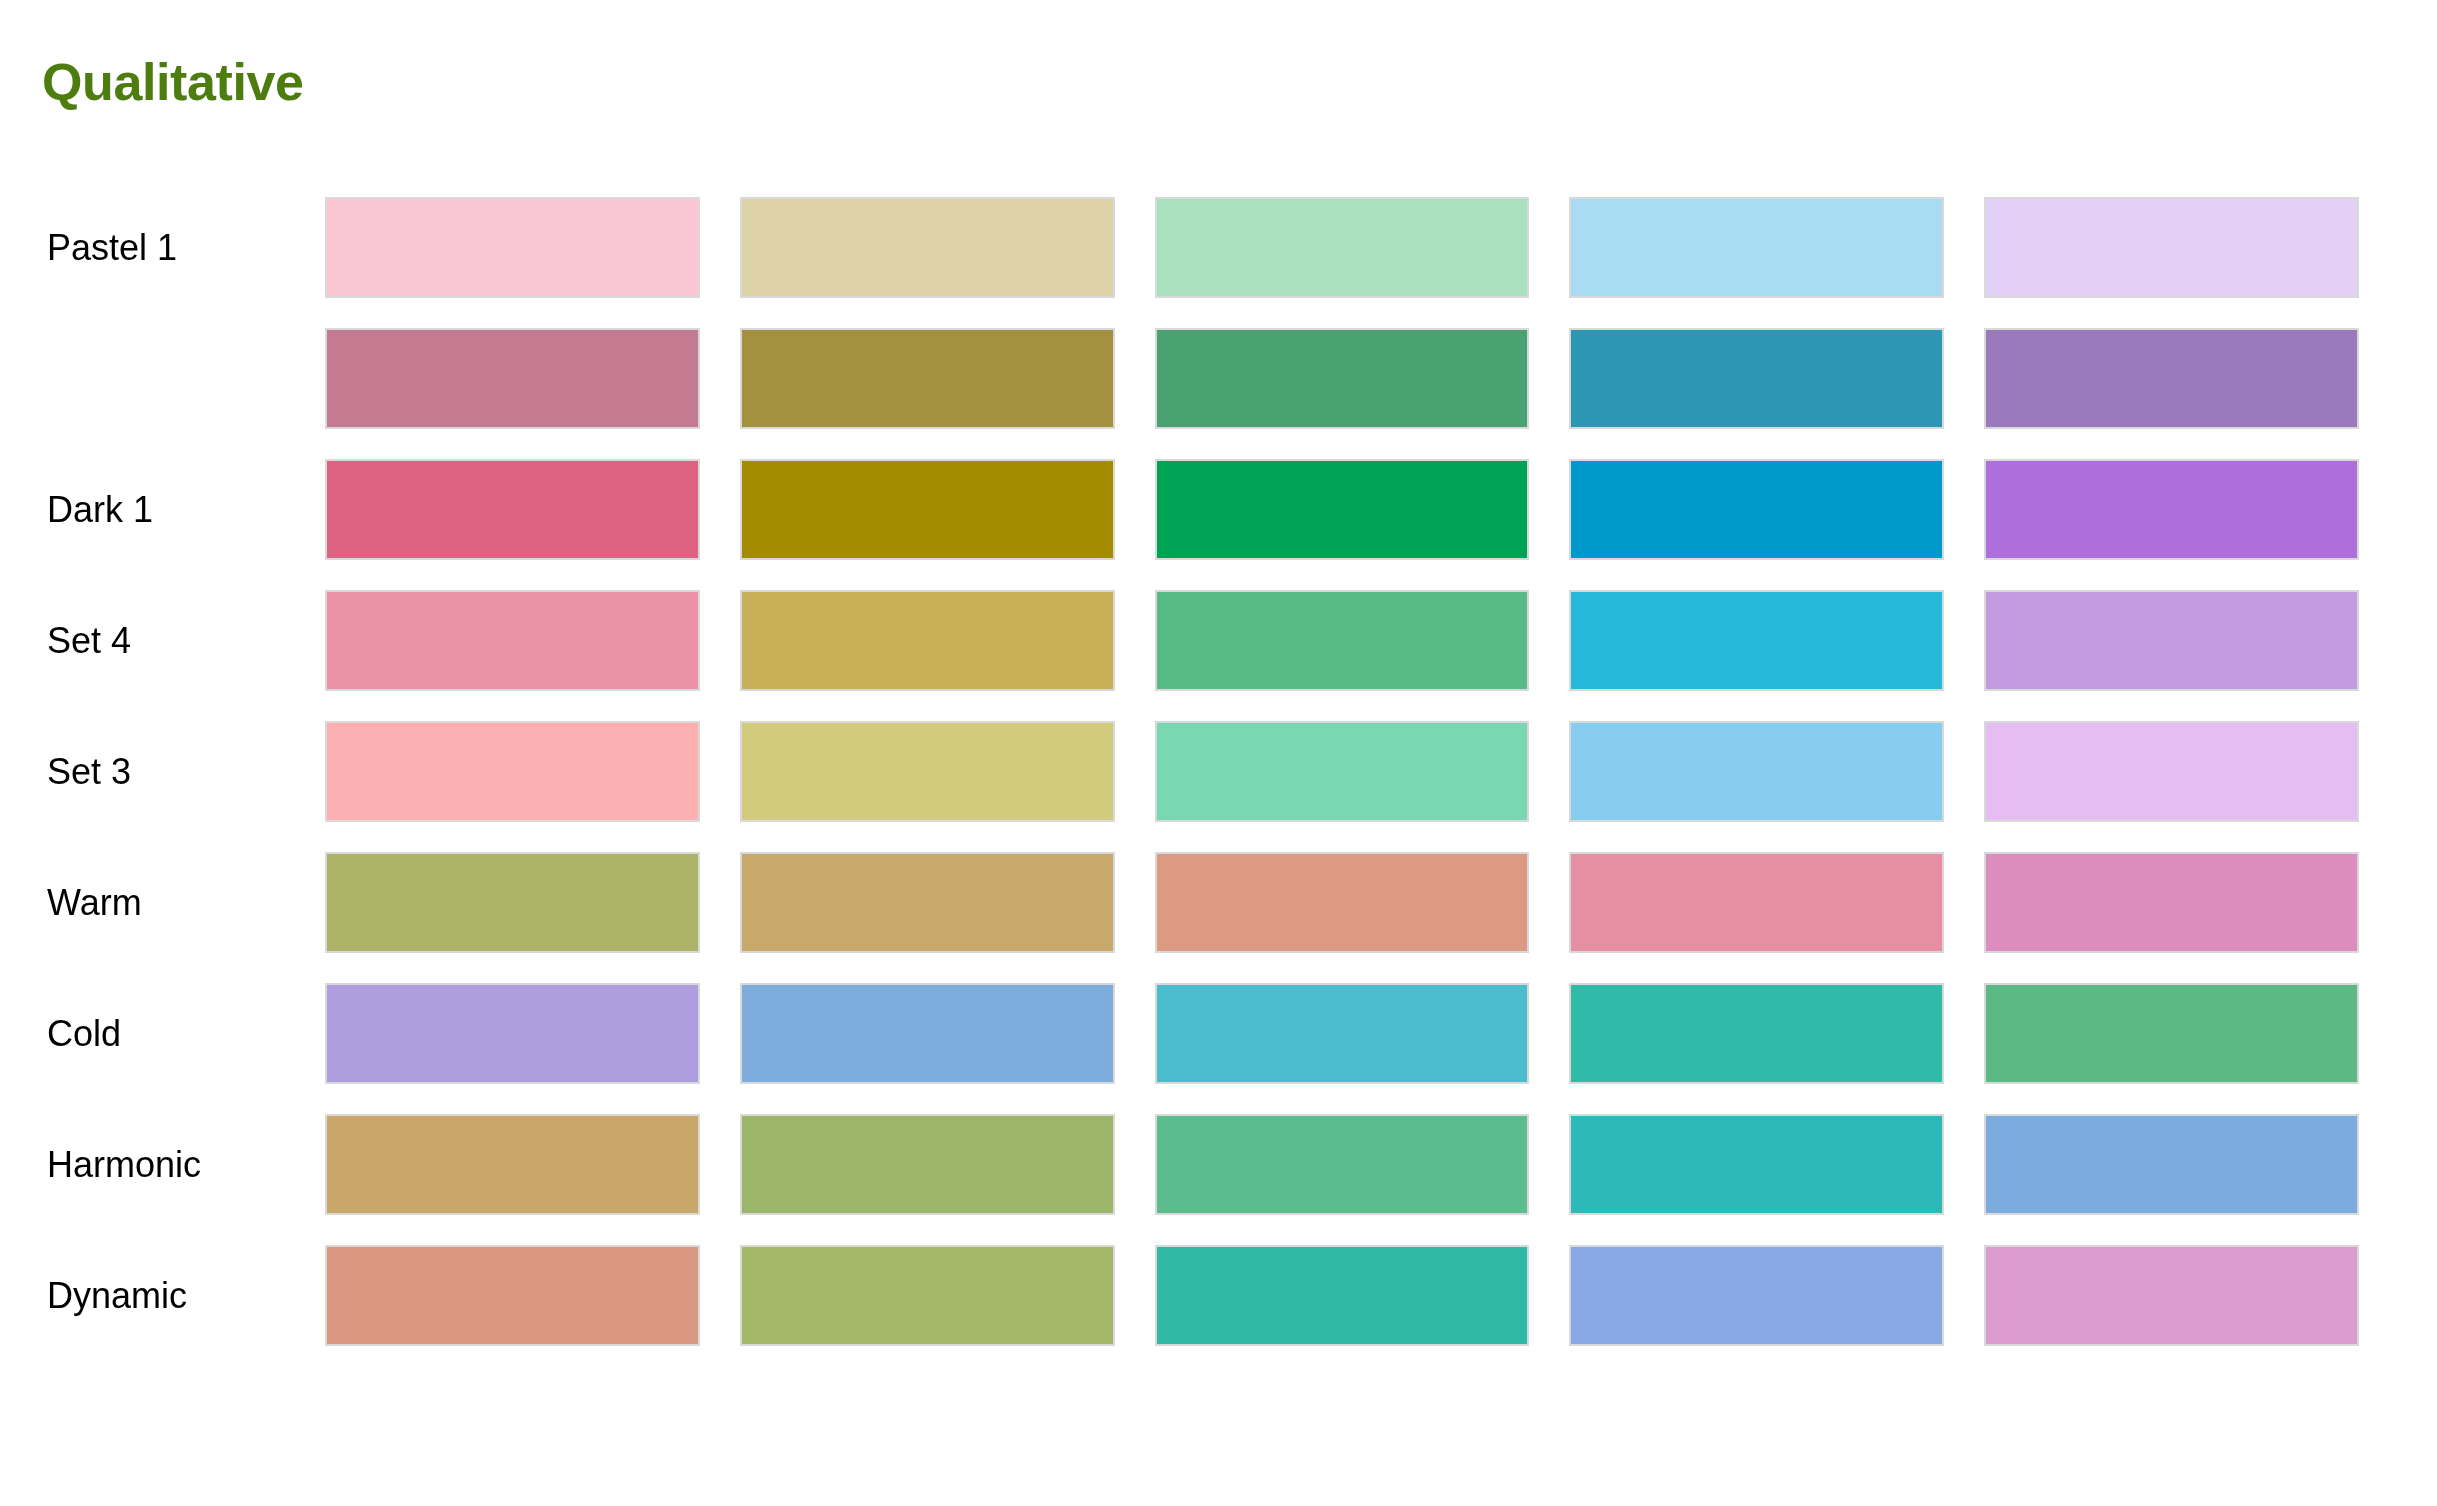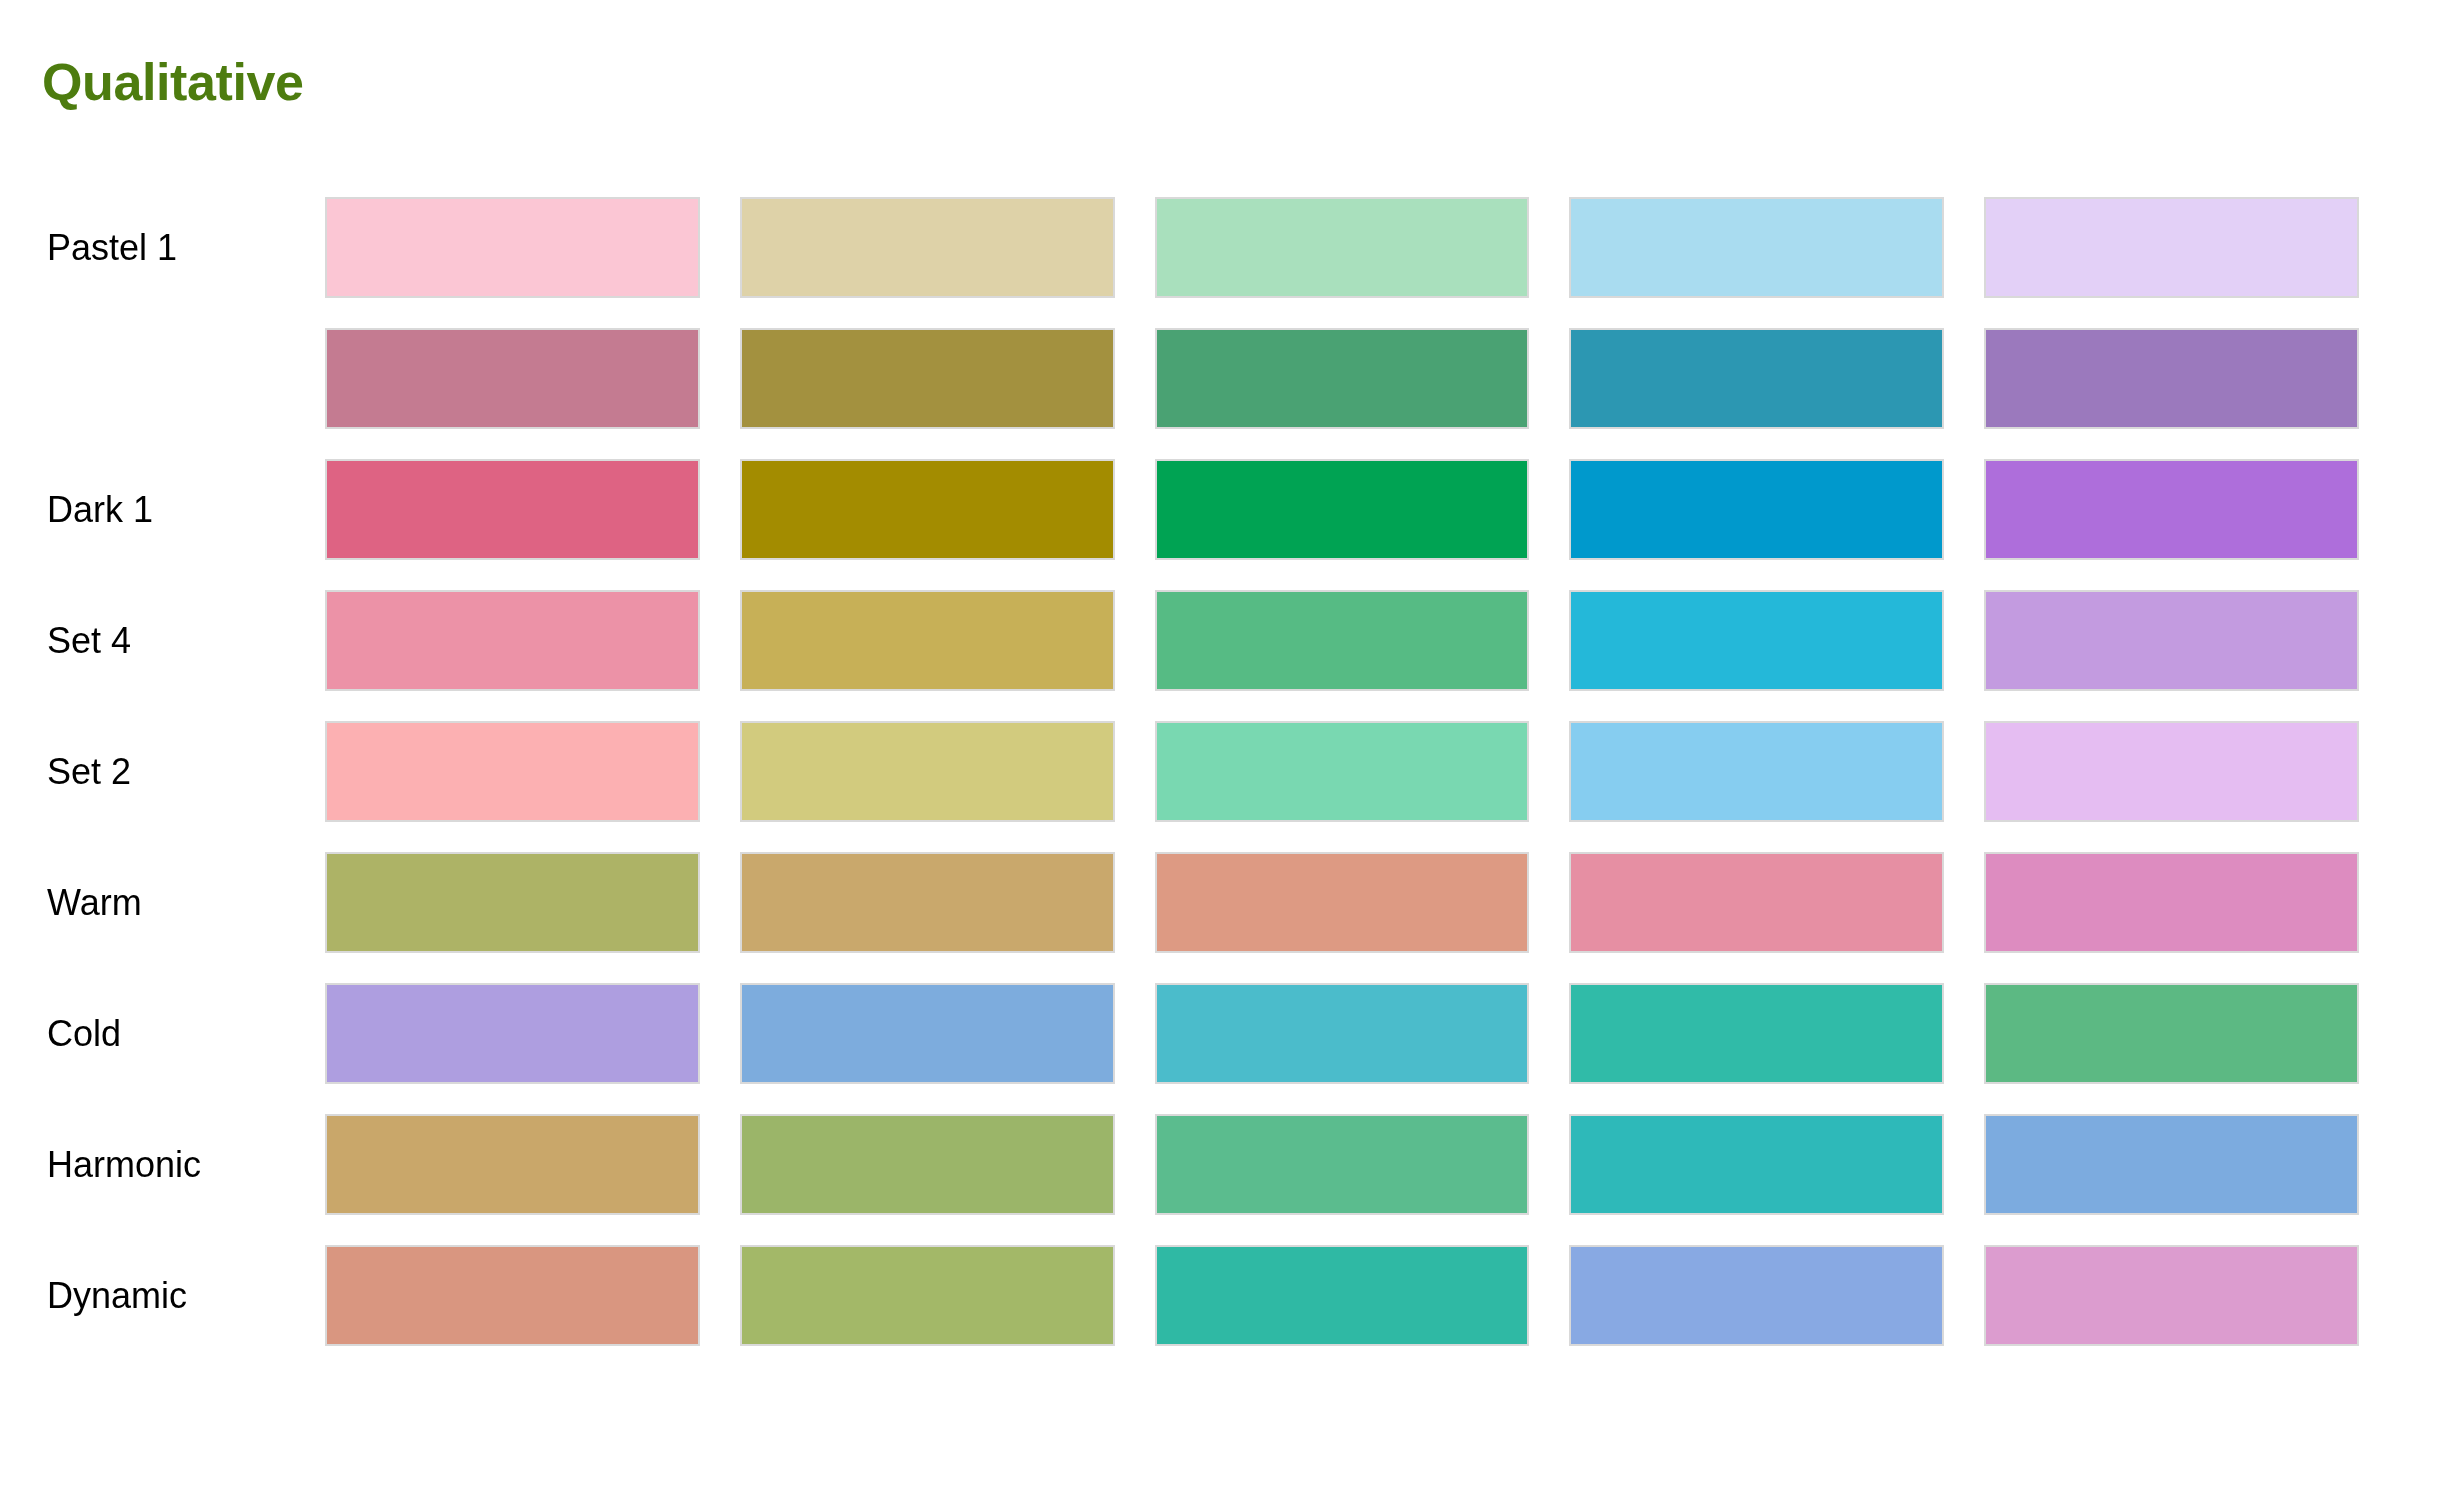--- a/index.html
+++ b/index.html
@@ -130,21 +130,21 @@
         <div class="row-label">Set 4</div>
         <div class="swatch-strip">
           <div class="swatch" style="background-color: rgb(236, 146, 167); border-color: rgb(217, 217, 217);"></div>
           <div class="swatch" style="background-color: rgb(199, 176, 87); border-color: rgb(217, 217, 217);"></div>
           <div class="swatch" style="background-color: rgb(86, 187, 132); border-color: rgb(217, 217, 217);"></div>
           <div class="swatch" style="background-color: rgb(36, 184, 217); border-color: rgb(217, 217, 217);"></div>
           <div class="swatch" style="background-color: rgb(195, 155, 224); border-color: rgb(217, 217, 217);"></div>
         </div>
       </div>
       <div class="palette-row">
-        <div class="row-label">Set 2</div>
+        <div class="row-label">Set 3</div>
         <div class="swatch-strip">
           <div class="swatch" style="background-color: rgb(252, 176, 178); border-color: rgb(217, 217, 217);"></div>
           <div class="swatch" style="background-color: rgb(210, 203, 126); border-color: rgb(217, 217, 217);"></div>
           <div class="swatch" style="background-color: rgb(121, 216, 177); border-color: rgb(217, 217, 217);"></div>
           <div class="swatch" style="background-color: rgb(134, 205, 240); border-color: rgb(217, 217, 217);"></div>
           <div class="swatch" style="background-color: rgb(229, 189, 242); border-color: rgb(217, 217, 217);"></div>
         </div>
       </div>
       <div class="palette-row">
         <div class="row-label">Warm</div>

